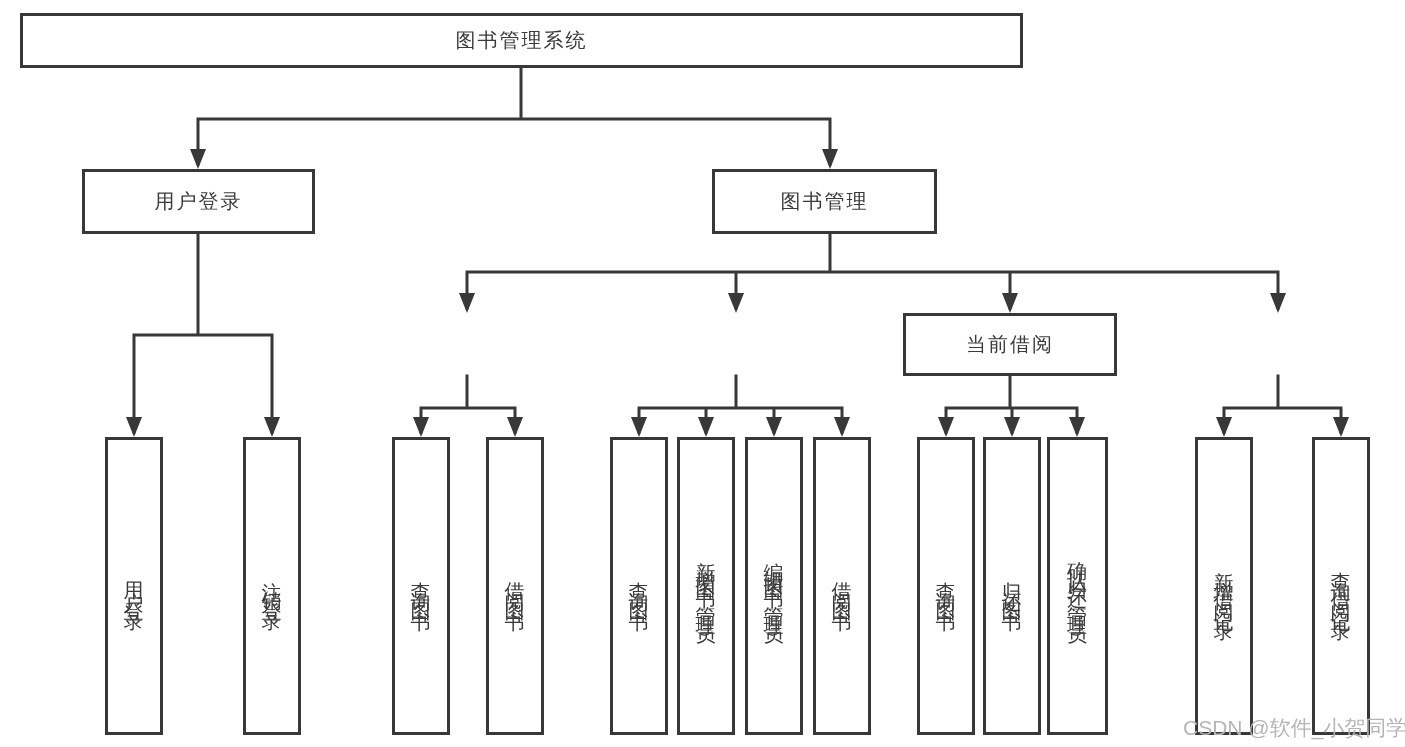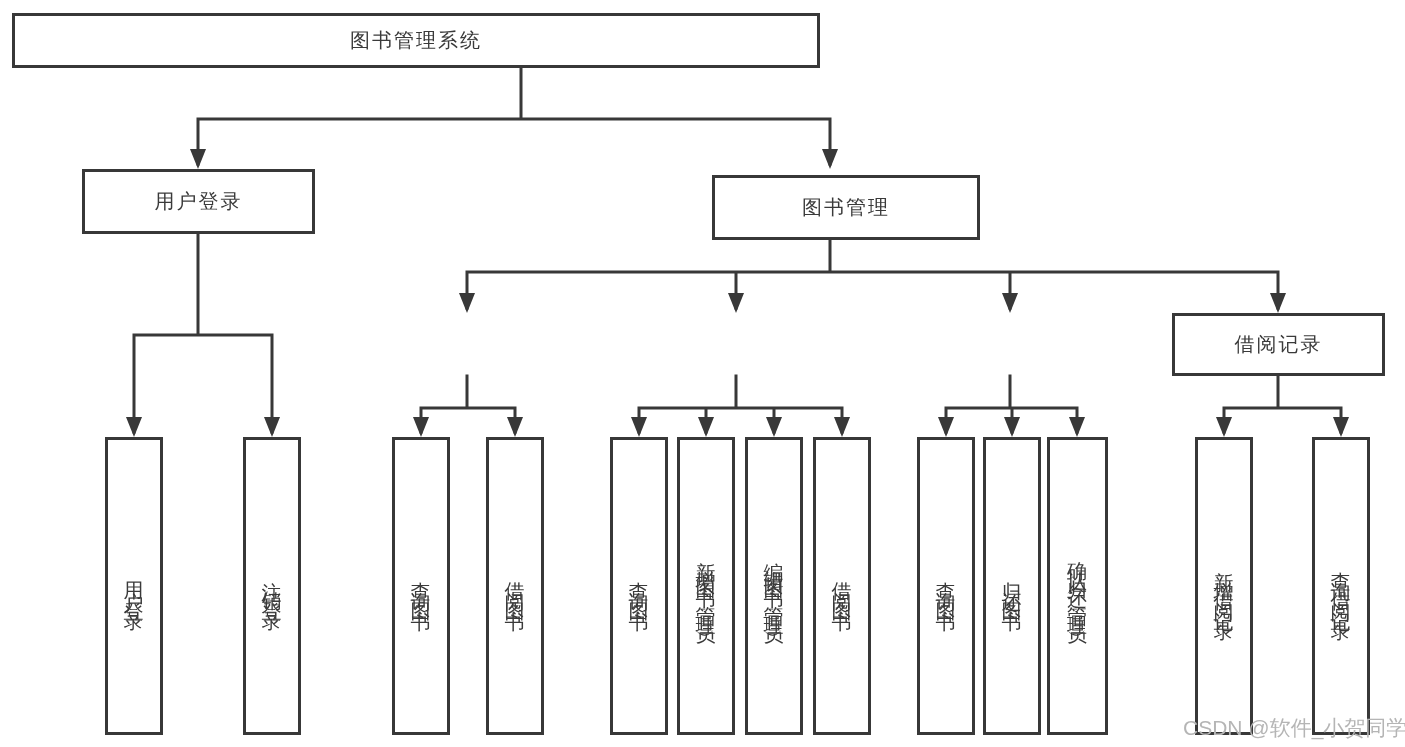--- a/index.html
+++ b/index.html
@@ -90,33 +90,33 @@
     <path d="M1010,376 L1010,408 M946,408 L1077,408 M946,408 L946,432 M1012,408 L1012,432 M1077,408 L1077,432"></path>
     <polygon points="938,417 954,417 946,437"></polygon>
     <polygon points="1004,417 1020,417 1012,437"></polygon>
     <polygon points="1069,417 1085,417 1077,437"></polygon>
 
     <path d="M1278,376 L1278,408 M1224,408 L1341,408 M1224,408 L1224,432 M1341,408 L1341,432"></path>
     <polygon points="1216,417 1232,417 1224,437"></polygon>
     <polygon points="1333,417 1349,417 1341,437"></polygon>
   </svg>
 
-  <div class="hbox" style="left:12px;top:13px;width:808px;height:55px;">
+  <div class="hbox" style="left:20px;top:13px;width:1003px;height:55px;">
     <span>图书管理系统</span>
   </div>
 
   <div class="hbox" style="left:82px;top:169px;width:233px;height:65px;">
     <span>用户登录</span>
   </div>
-  <div class="hbox" style="left:712px;top:175px;width:268px;height:65px;">
+  <div class="hbox" style="left:712px;top:169px;width:225px;height:65px;">
     <span>图书管理</span>
   </div>
 
-  <div class="hbox" style="left:1172px;top:313px;width:213px;height:63px;">
-    <span>借阅记录</span>
+  <div class="hbox" style="left:903px;top:313px;width:214px;height:63px;">
+    <span>当前借阅</span>
   </div>
 
   <div class="vbox" style="left:105px;">
     <span>用户登录</span>
   </div>
   <div class="vbox" style="left:243px;">
     <span>注销登录</span>
   </div>
 
   <div class="vbox" style="left:392px;">

